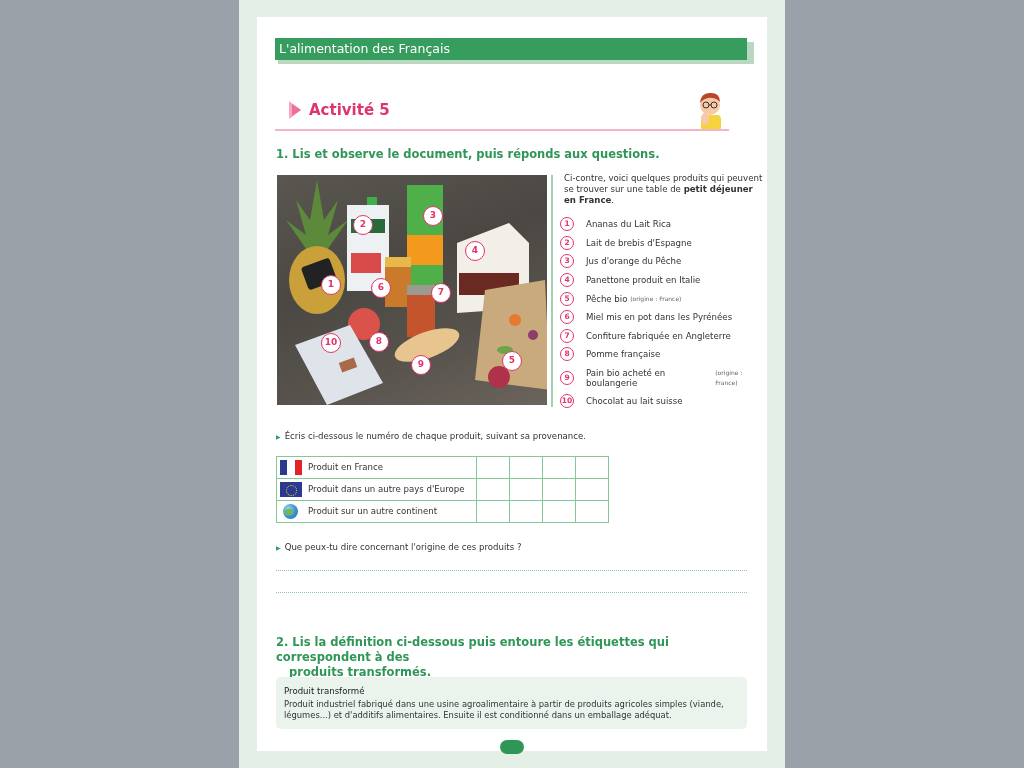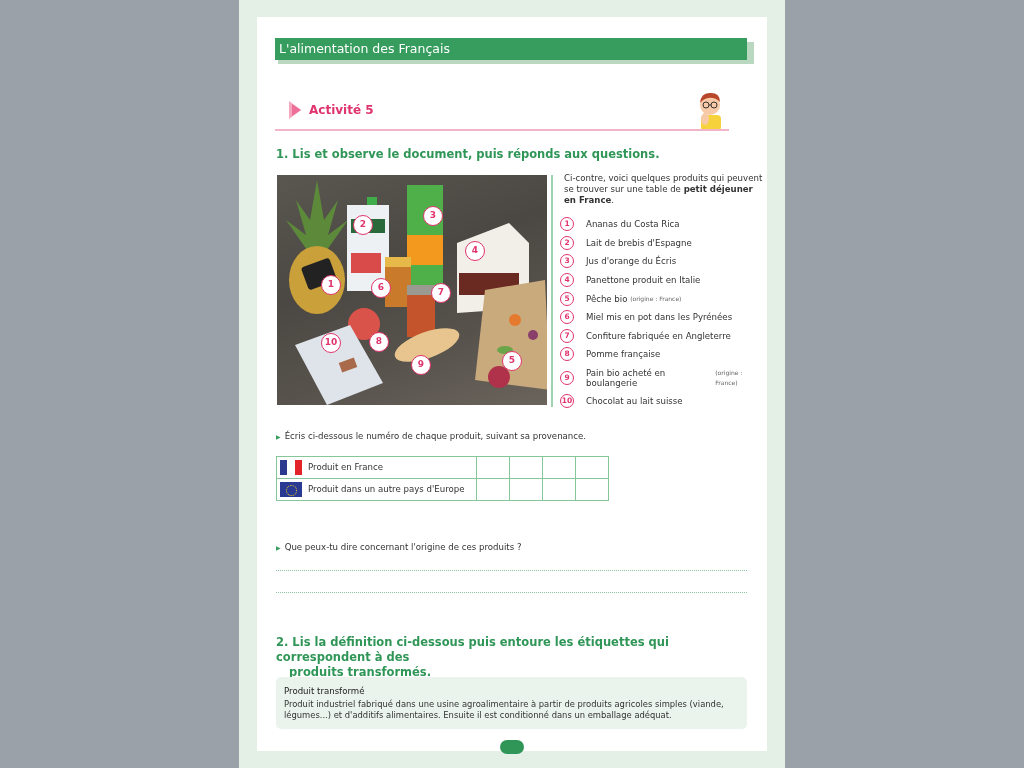--- a/index.html
+++ b/index.html
@@ -8,21 +8,21 @@
   .sheet { position: absolute; left: 239px; top: 0; width: 546px; height: 768px; background: #e4efe6; }
   .page { position: absolute; left: 18px; top: 17px; width: 510px; height: 734px; background: #ffffff; }
   
   .banner-shadow { position: absolute; left: 21px; top: 25px; width: 476px; height: 22px; background: #b9d8bf; }
   .banner { position: absolute; left: 18px; top: 21px; width: 472px; height: 22px; background: #379d5e; color: #fff; font-size: 12.5px; line-height: 22px; padding-left: 4px; }
   
   .activity { position: absolute; left: 32px; top: 84px; display: flex; align-items: center; }
   .play-icon { width: 14px; height: 18px; position: relative; margin-right: 6px; }
   .play-icon::before { content: ""; position: absolute; left: 0; top: 0; border-left: 12px solid #f4a7bf; border-top: 9px solid transparent; border-bottom: 9px solid transparent; }
   .play-icon::after { content: ""; position: absolute; left: 3px; top: 3px; border-left: 9px solid #ee6f98; border-top: 6px solid transparent; border-bottom: 6px solid transparent; }
-  .activity-label { color: #e0346d; font-size: 12px; font-weight: bold; }
+  .activity-label { color: #e0346d; font-size: 15px; font-weight: bold; }
   .activity-rule { position: absolute; left: 18px; top: 112px; width: 454px; height: 2px; background: #f1b4c8; }
   .kid { position: absolute; left: 436px; top: 72px; width: 34px; height: 42px; }
   
   .q1 { position: absolute; left: 19px; top: 130px; color: #2f9657; font-size: 11.5px; font-weight: bold; }
   .photo { position: absolute; left: 20px; top: 158px; width: 270px; height: 230px; background: linear-gradient(160deg,#5a5650 0%,#4b4843 40%,#57524c 70%,#6a645c 100%); overflow: hidden; }
   .item { position: absolute; }
   .num-badge { position: absolute; width: 20px; height: 20px; border-radius: 50%; background: #fff; border: 1.5px solid #e0346d; color: #e0346d; font-size: 9px; font-weight: bold; text-align: center; line-height: 17px; }
   .vline { position: absolute; left: 294px; top: 158px; width: 2px; height: 232px; background: #9fd2ae; }
   .intro { position: absolute; left: 307px; top: 156px; width: 200px; font-size: 8.6px; line-height: 11px; color: #333; }
   .intro b { font-weight: bold; }
@@ -153,29 +153,29 @@
 
     <div class="vline"></div>
 
     <div class="intro">
       <span>Ci-contre, voici quelques produits qui peuvent se trouver sur une table de </span><b>petit déjeuner en France</b><span>.</span>
     </div>
 
     <ul class="plist">
       <li>
           <span class="circ">1</span>
-          <span>Ananas du Costa Rica</span>
+          <span>Ananas du Lait Rica</span>
         </li>
       <li>
           <span class="circ">2</span>
           <span>Lait de brebis d'Espagne</span>
         </li>
       <li>
           <span class="circ">3</span>
-          <span>Jus d'orange du Écris</span>
+          <span>Jus d'orange du Pêche</span>
         </li>
       <li>
           <span class="circ">4</span>
           <span>Panettone produit en Italie</span>
         </li>
       <li><span class="circ">5</span><span>Pêche bio</span>&nbsp;<span class="small">(origine : France)</span></li>
       <li>
           <span class="circ">6</span>
           <span>Miel mis en pot dans les Pyrénées</span>
         </li>
@@ -213,20 +213,27 @@
         <td class="cell"></td>
         <td class="cell"></td>
       </tr>
       <tr>
         <td class="lab"><span class="flag flag-eu"></span><span>Produit dans un autre pays d'Europe</span></td>
         <td class="cell"></td>
         <td class="cell"></td>
         <td class="cell"></td>
         <td class="cell"></td>
       </tr>
+      <tr>
+        <td class="lab"><span class="globe"></span><span>Produit sur un autre continent</span></td>
+        <td class="cell"></td>
+        <td class="cell"></td>
+        <td class="cell"></td>
+        <td class="cell"></td>
+      </tr>
     </tbody>
       </table>
 
     <div class="instr" style="top:525px;">
       <span class="tri">▶</span><span>Que peux-tu dire concernant l'origine de ces produits ?</span>
     </div>
     <div class="dotline" style="top:553px;"></div>
     <div class="dotline" style="top:575px;"></div>
 
     <div class="q2">

